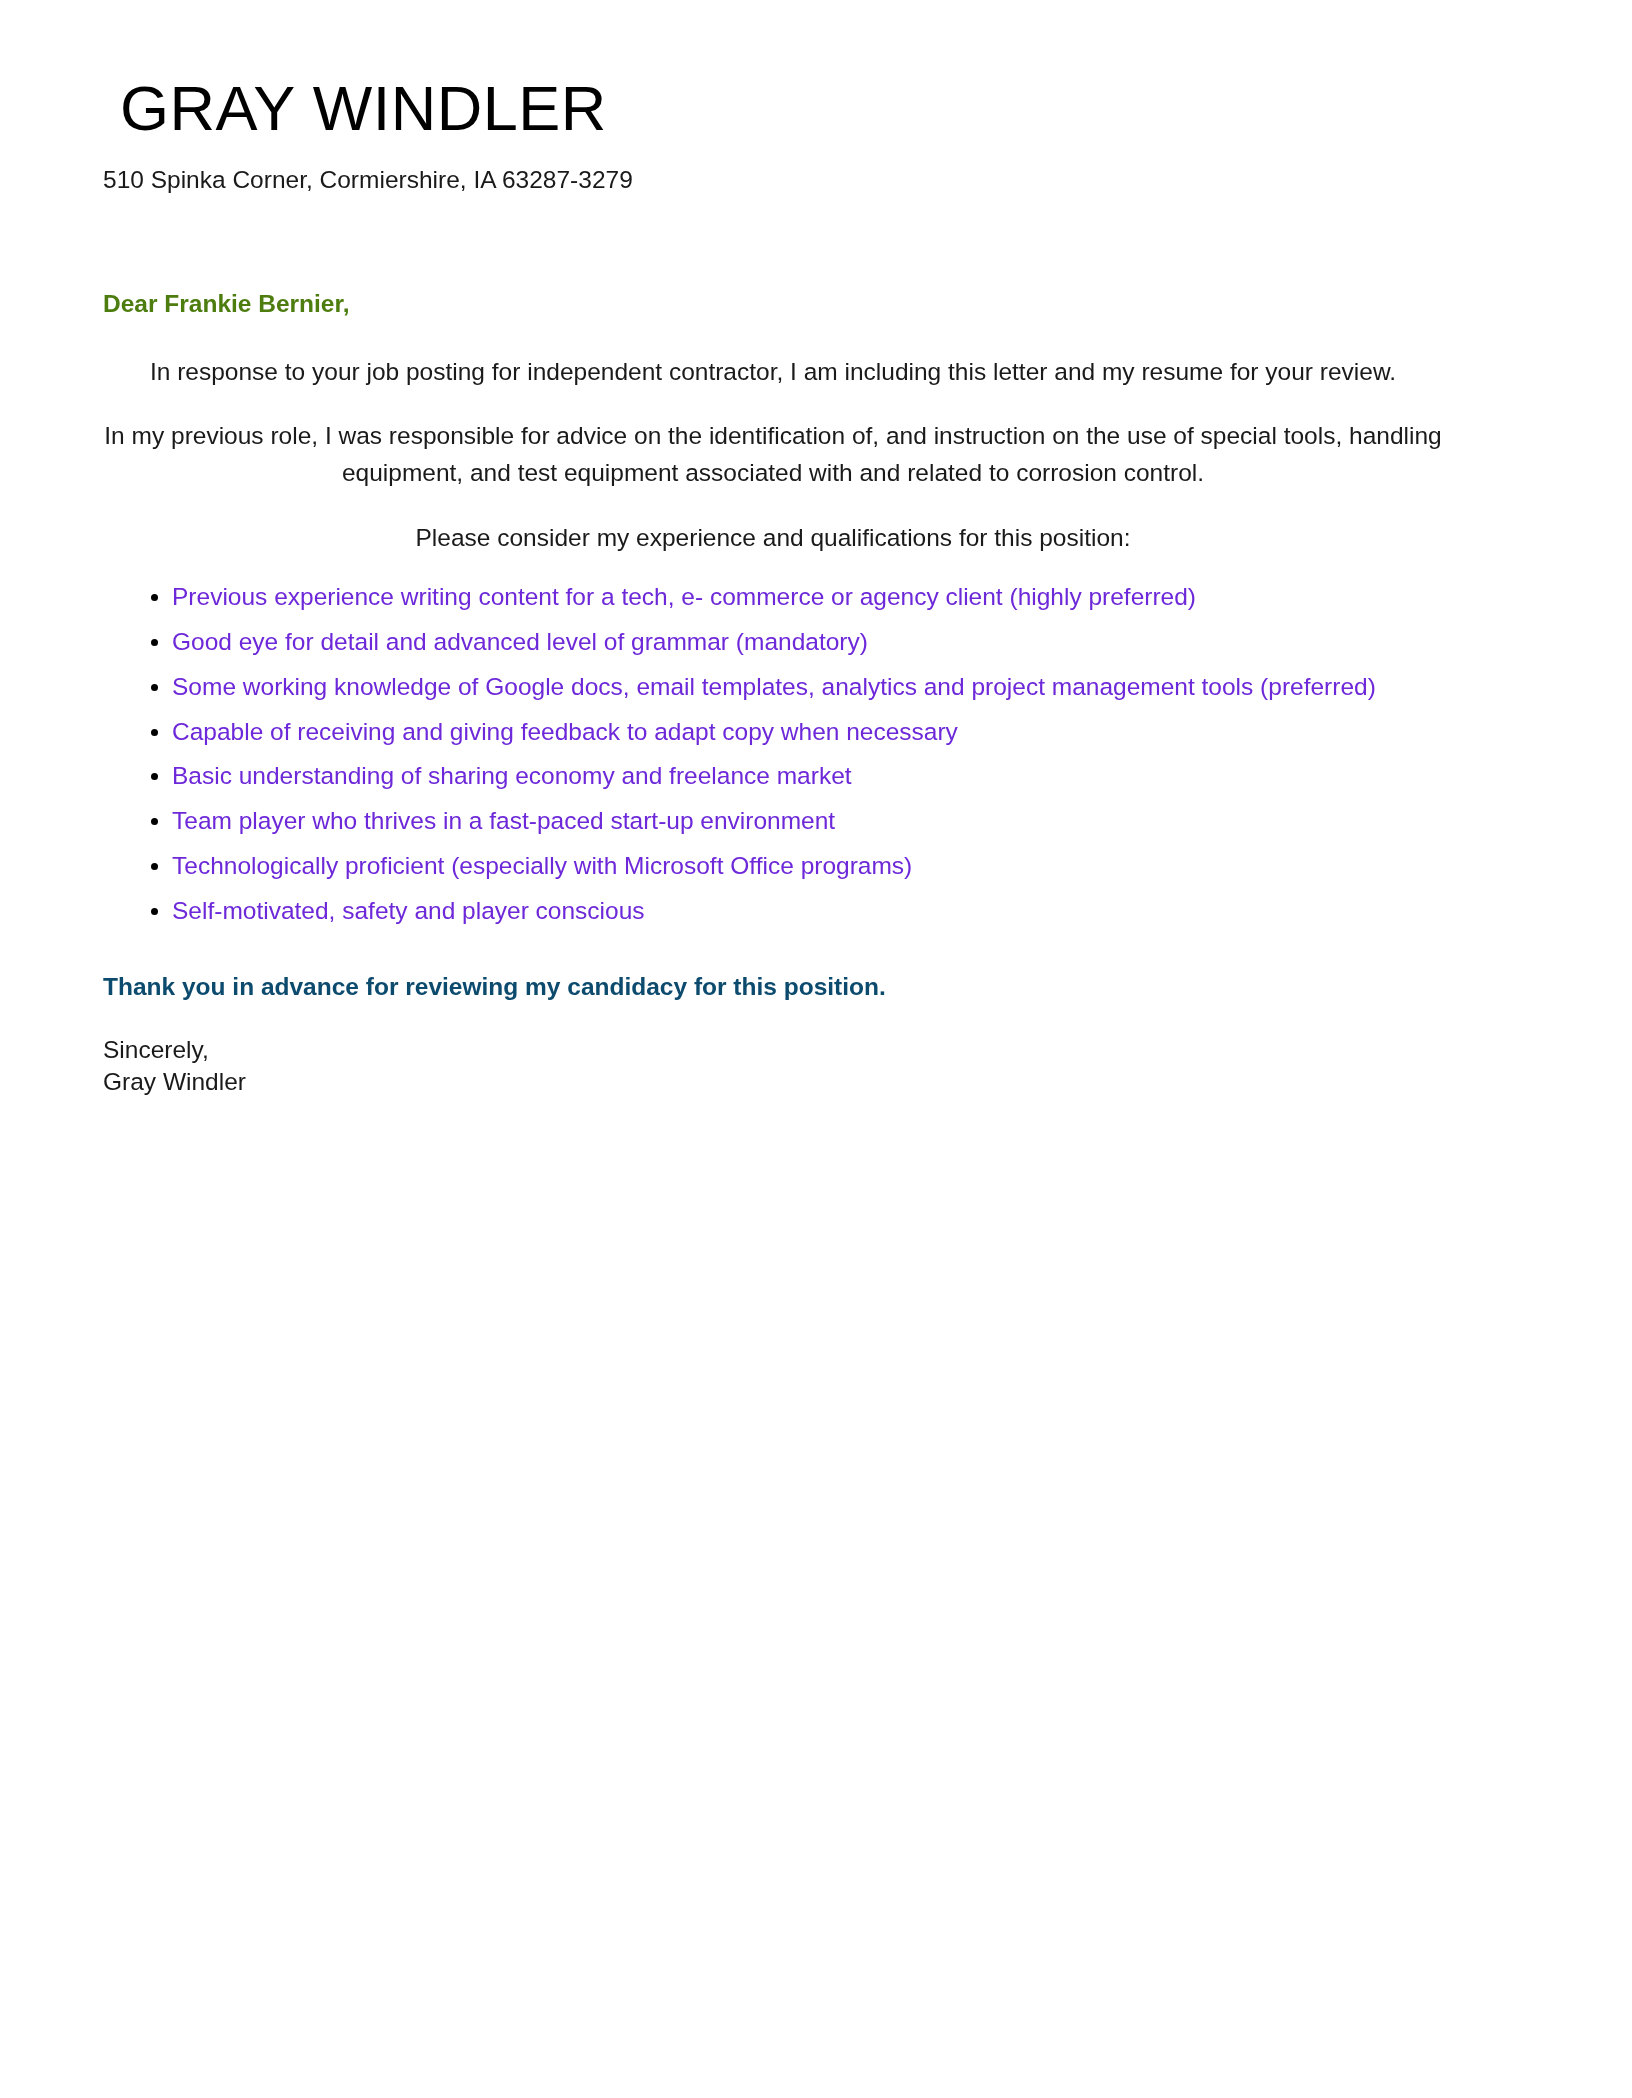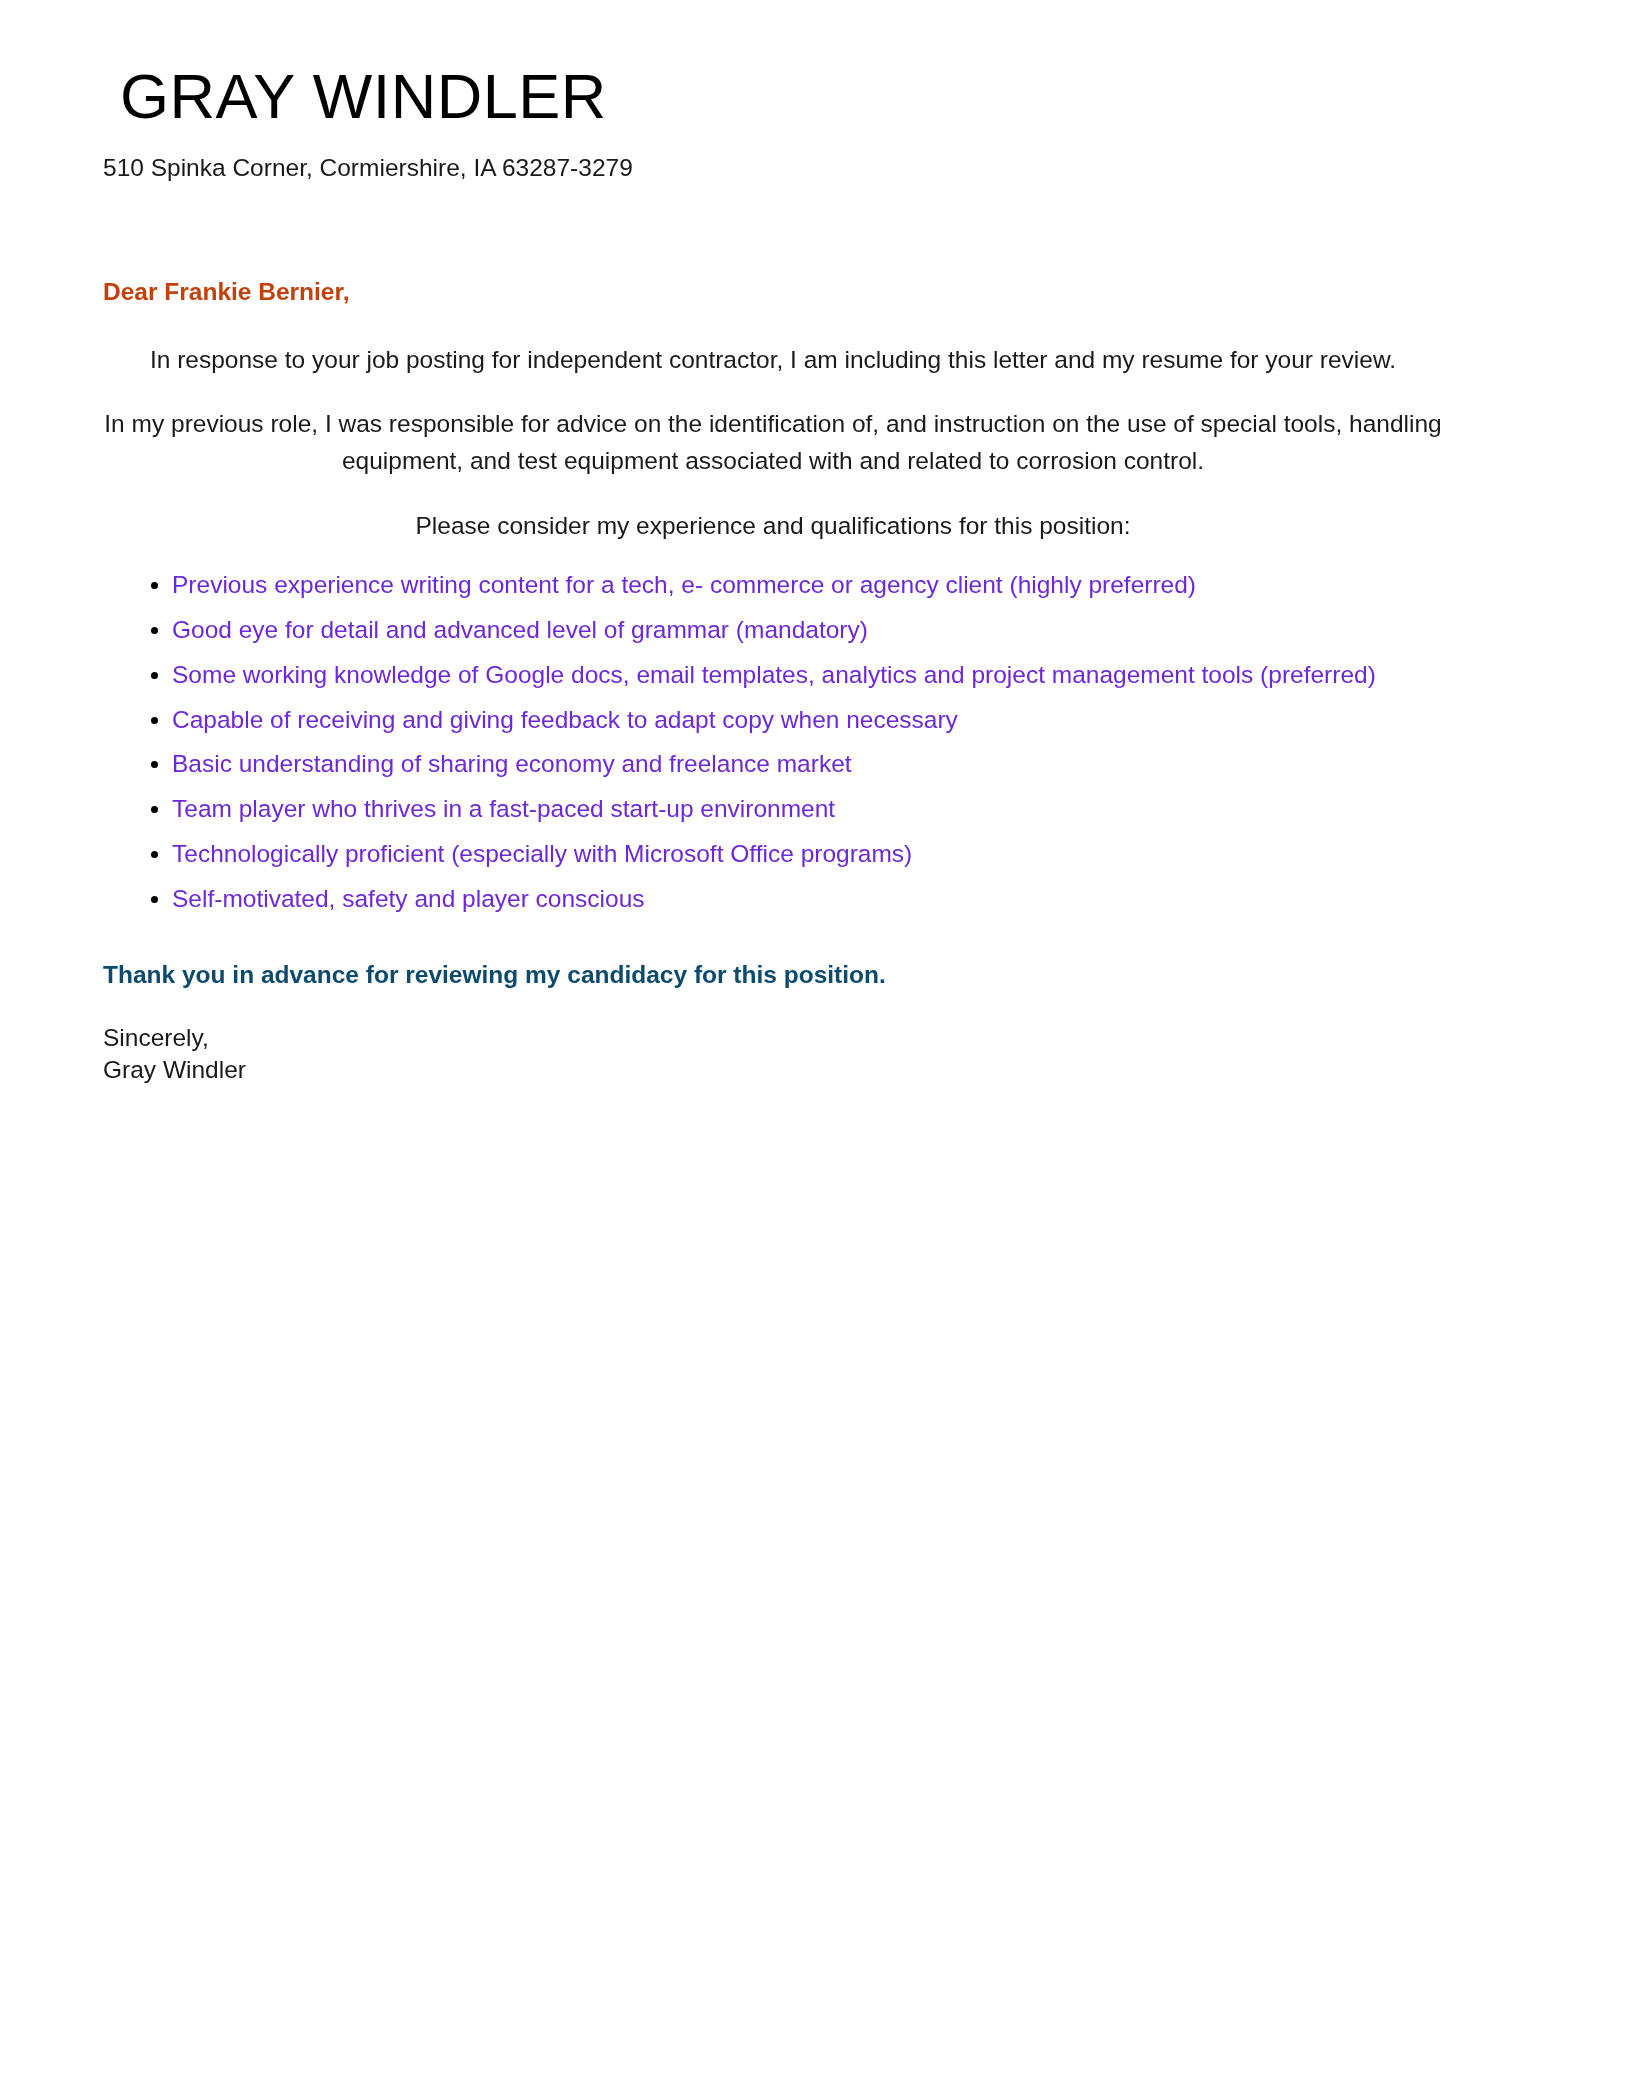--- a/index.html
+++ b/index.html
@@ -16,21 +16,21 @@
     background: #ffffff;
     box-sizing: border-box;
     font-family: "Liberation Sans", sans-serif;
     color: #1a1a1a;
     overflow: hidden;
   }
 
   .content {
     position: absolute;
     left: 103px;
-    top: 4px;
+    top: 16px;
     width: 1340px;
   }
 
   
   .header-block {
     padding-top: 58px;
   }
 
   .applicant-name {
     font-size: 63px;
@@ -53,21 +53,21 @@
   
   .letter-body {
     margin-top: 91px;
   }
 
   .salutation {
     font-size: 24.5px;
     font-weight: 700;
     line-height: 1.35;
     margin: 0;
-    color: #c2410c;
+    color: #4d7c0f;
   }
 
   .body-paragraph {
     font-size: 24.5px;
     font-weight: 400;
     line-height: 1.52;
     margin: 27px 0 0 0;
     color: #1a1a1a;
     text-align: center;
   }

